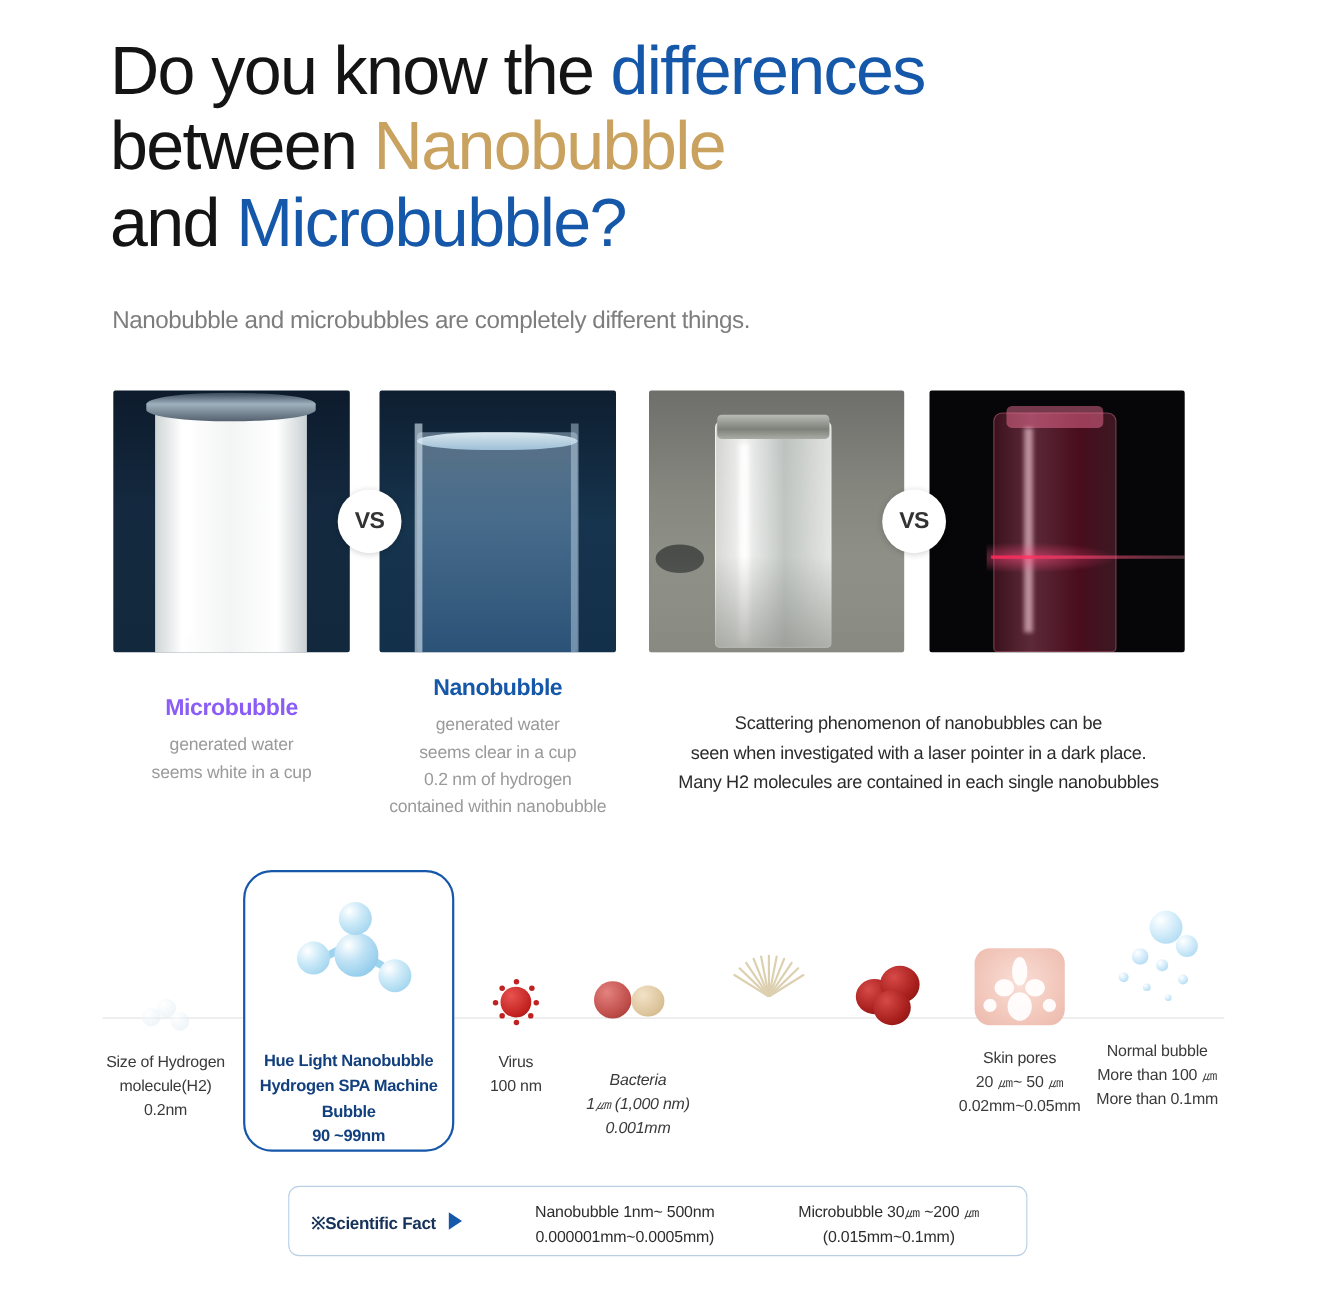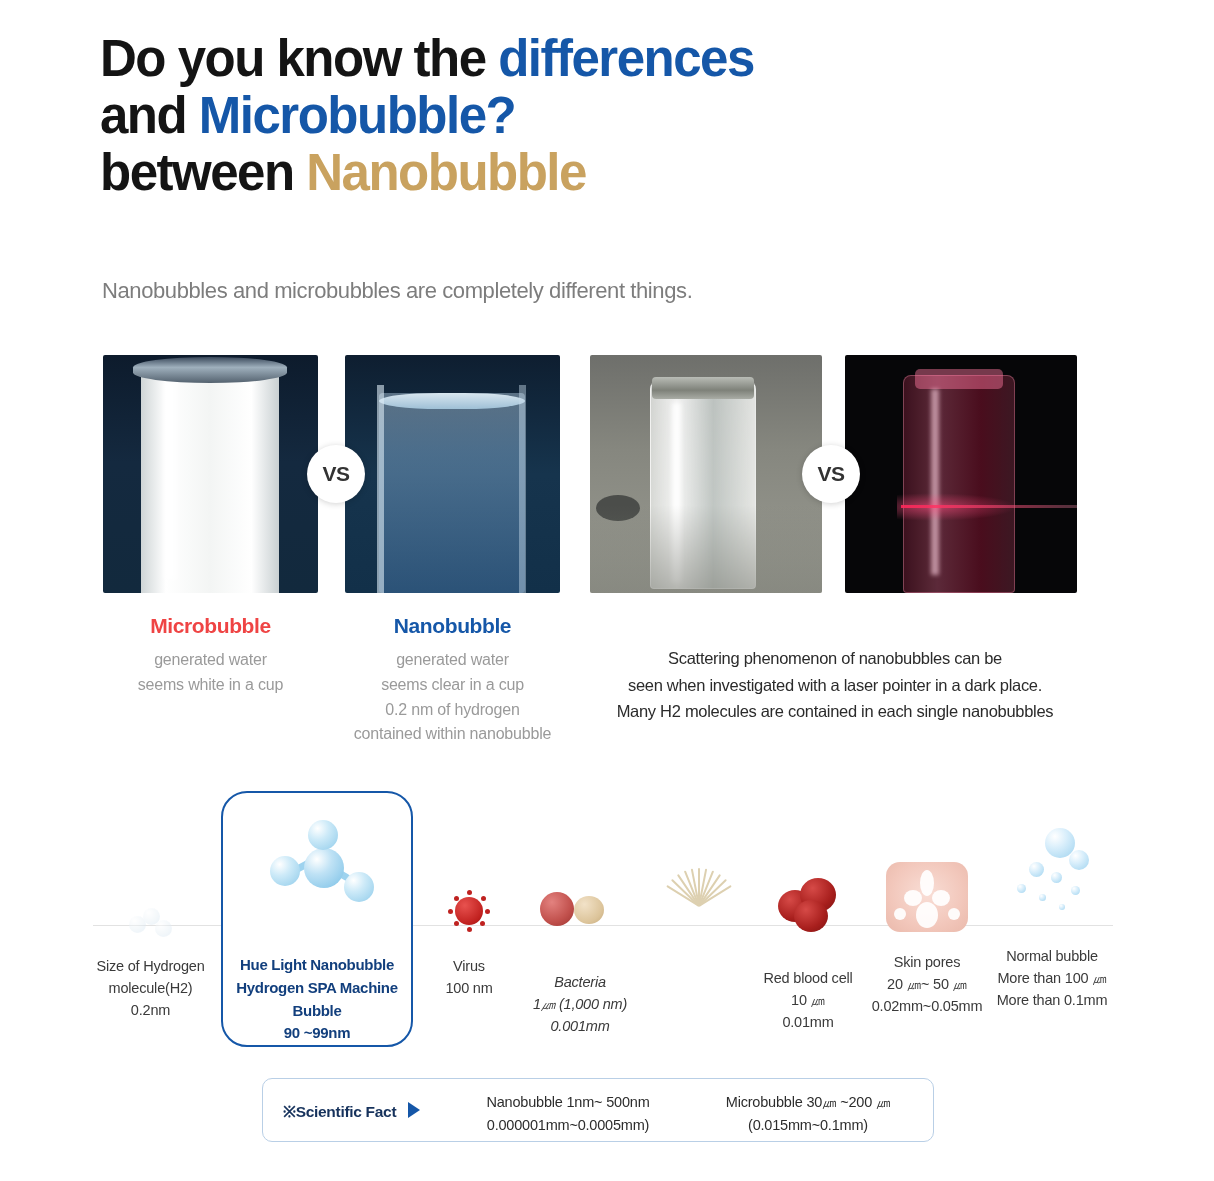--- a/index.html
+++ b/index.html
@@ -15,22 +15,22 @@
     overflow: hidden;
     background: #ffffff;
   }
 
   
   .headline {
     position: absolute;
     left: 100px;
     top: 30px;
     width: 1000px;
-    font-size: 51px;
-    font-weight: bold;
+    font-size: 62px;
+    font-weight: normal;
     line-height: 1.12;
     letter-spacing: -1.5px;
     color: #141414;
   }
   .headline .blue { color: #1557a8; }
   .headline .gold { color: #c9a25f; }
   .headline .line { display: block; white-space: nowrap; }
 
   .subhead {
     position: absolute;
@@ -124,21 +124,21 @@
     display: flex; align-items: center; justify-content: center;
     font-size: 21px; font-weight: bold; color: #333;
     letter-spacing: -0.5px;
   }
   .vs-1 { left: 307px; top: 445px; }
   .vs-2 { left: 802px; top: 445px; }
 
   
   .cap { position: absolute; text-align: center; }
   .cap-title { font-size: 21px; font-weight: bold; letter-spacing: -0.4px; }
-  .cap-title.dark { color: #ef4444; }
+  .cap-title.dark { color: #8b5cf6; margin-top: 18px; }
   .cap-title.blue { color: #1557a8; }
   .cap-body { font-size: 16px; color: #9a9a9a; line-height: 1.55; margin-top: 10px; letter-spacing: -0.2px; }
 
   .cap-micro { left: 103px; top: 614px; width: 215px; }
   .cap-nano  { left: 345px; top: 614px; width: 215px; }
 
   .right-note {
     position: absolute; left: 590px; top: 645px; width: 490px;
     text-align: center; font-size: 16.5px; color: #2b2b2b; line-height: 1.62;
     letter-spacing: -0.3px;
@@ -247,28 +247,28 @@
 </head>
 <body>
 
 <div class="page">
 
   <div class="headline">
     <span class="line">
       <span>Do you know the </span><span class="blue">differences</span>
     </span>
     <span class="line">
+      <span>between </span><span class="gold">Nanobubble</span>
+    </span>
+    <span class="line">
       <span>and </span><span class="blue">Microbubble?</span>
     </span>
-    <span class="line">
-      <span>between </span><span class="gold">Nanobubble</span>
-    </span>
-  </div>
-
-  <div class="subhead">Nanobubbles and microbubbles are completely different things.</div>
+  </div>
+
+  <div class="subhead">Nanobubble and microbubbles are completely different things.</div>
 
   <div class="photos">
     <div class="photo photo-1">
       <div class="p1-glass"></div>
       <div class="p1-shine"></div>
       <div class="p1-rim"></div>
     </div>
 
     <div class="photo photo-2">
       <div class="p2-glass"></div>
@@ -401,23 +401,20 @@
     </div>
 
     <div class="scale-item" style="left:752px; top:36px; width:112px;">
       <div class="scale-art">
         <div class="rbc">
           <div class="rbc-c" style="left:0; top:12px; width:34px; height:32px;"></div>
           <div class="rbc-c" style="left:22px; top:0; width:36px; height:34px;"></div>
           <div class="rbc-c" style="left:16px; top:22px; width:34px; height:32px;"></div>
         </div>
       </div>
-      <div class="scale-label" style="margin-top:22px; white-space:pre-line">Red blood cell
-10 ㎛
-0.01mm</div>
     </div>
 
     <div class="scale-item" style="left:860px; top:30px; width:134px;text-align:center;">
       <div class="scale-art" style="height:118px;">
         <div class="pores">
           <div class="pore" style="left:34px; top:8px; width:14px; height:26px;"></div>
           <div class="pore" style="left:18px; top:28px; width:18px; height:16px;"></div>
           <div class="pore" style="left:46px; top:28px; width:18px; height:16px;"></div>
           <div class="pore" style="left:30px; top:40px; width:22px; height:26px;"></div>
           <div class="pore" style="left:8px; top:46px; width:12px; height:12px;"></div>

